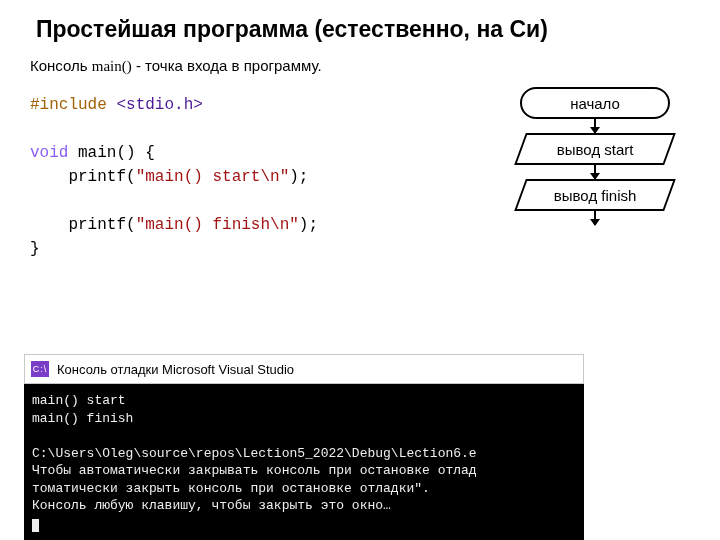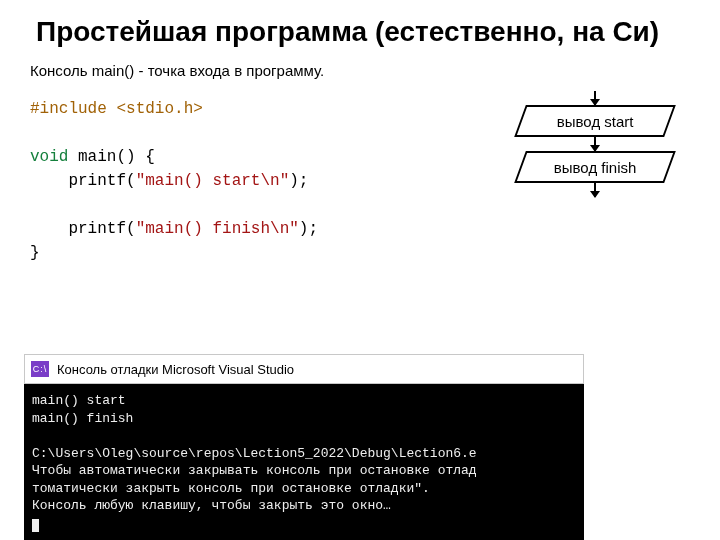--- a/index.html
+++ b/index.html
@@ -7,38 +7,38 @@
   body {
     width: 720px;
     height: 540px;
     font-family: Arial, Helvetica, sans-serif;
     background: #fff;
     color: #000;
     position: relative;
   }
   .slide { padding: 12px 30px 0 30px; }
   h1.title {
-    font-size: 28px;
+    font-size: 23px;
     font-weight: bold;
     margin: 4px 0 14px 6px;
   }
   .subtitle { font-size: 15px; margin-bottom: 18px; }
-  .subtitle .mono { font-family: Liberation Sans, sans-serif; }
+  .subtitle .mono { font-family: Liberation Serif, serif; }
   .body-row { display:flex; }
   .code-col { flex: 1 1 auto; }
   pre.code {
     font-family: "Consolas","Courier New",monospace;
     font-size: 16px;
     line-height: 1.5;
     margin: 0;
     white-space: pre;
   }
   .c-gray   { color:#a16207; }
-  .c-green  { color:#a16207; }
-  .c-blue   { color:#15803d; }
+  .c-green  { color:#4c1d95; }
+  .c-blue   { color:#8b5cf6; }
   .c-red    { color:#a31515; }
 
   .flow {
     width: 190px;
     display:flex; flex-direction:column; align-items:center;
     margin-top:-6px;
   }
   .node {
     width: 150px; height:32px;
     display:flex; align-items:center; justify-content:center;
@@ -118,20 +118,23 @@
 <pre class="code"><span class="c-gray">#include</span> <span class="c-green">&lt;stdio.h&gt;</span>
 
 <span class="c-blue">void</span><span> main() {</span>
 <span>    printf(</span><span class="c-red">"main() start\n"</span><span>);</span>
 
 <span>    printf(</span><span class="c-red">"main() finish\n"</span><span>);</span>
 <span>}</span></pre>
     </div>
 
     <div class="flow">
+      <div class="node term">
+          <span>начало</span>
+        </div>
       <div class="arrow"></div>
       <div class="node io">
           <span>вывод start</span>
         </div>
       <div class="arrow"></div>
       <div class="node io">
           <span>вывод finish</span>
         </div>
       <div class="arrow"></div>
     </div>

